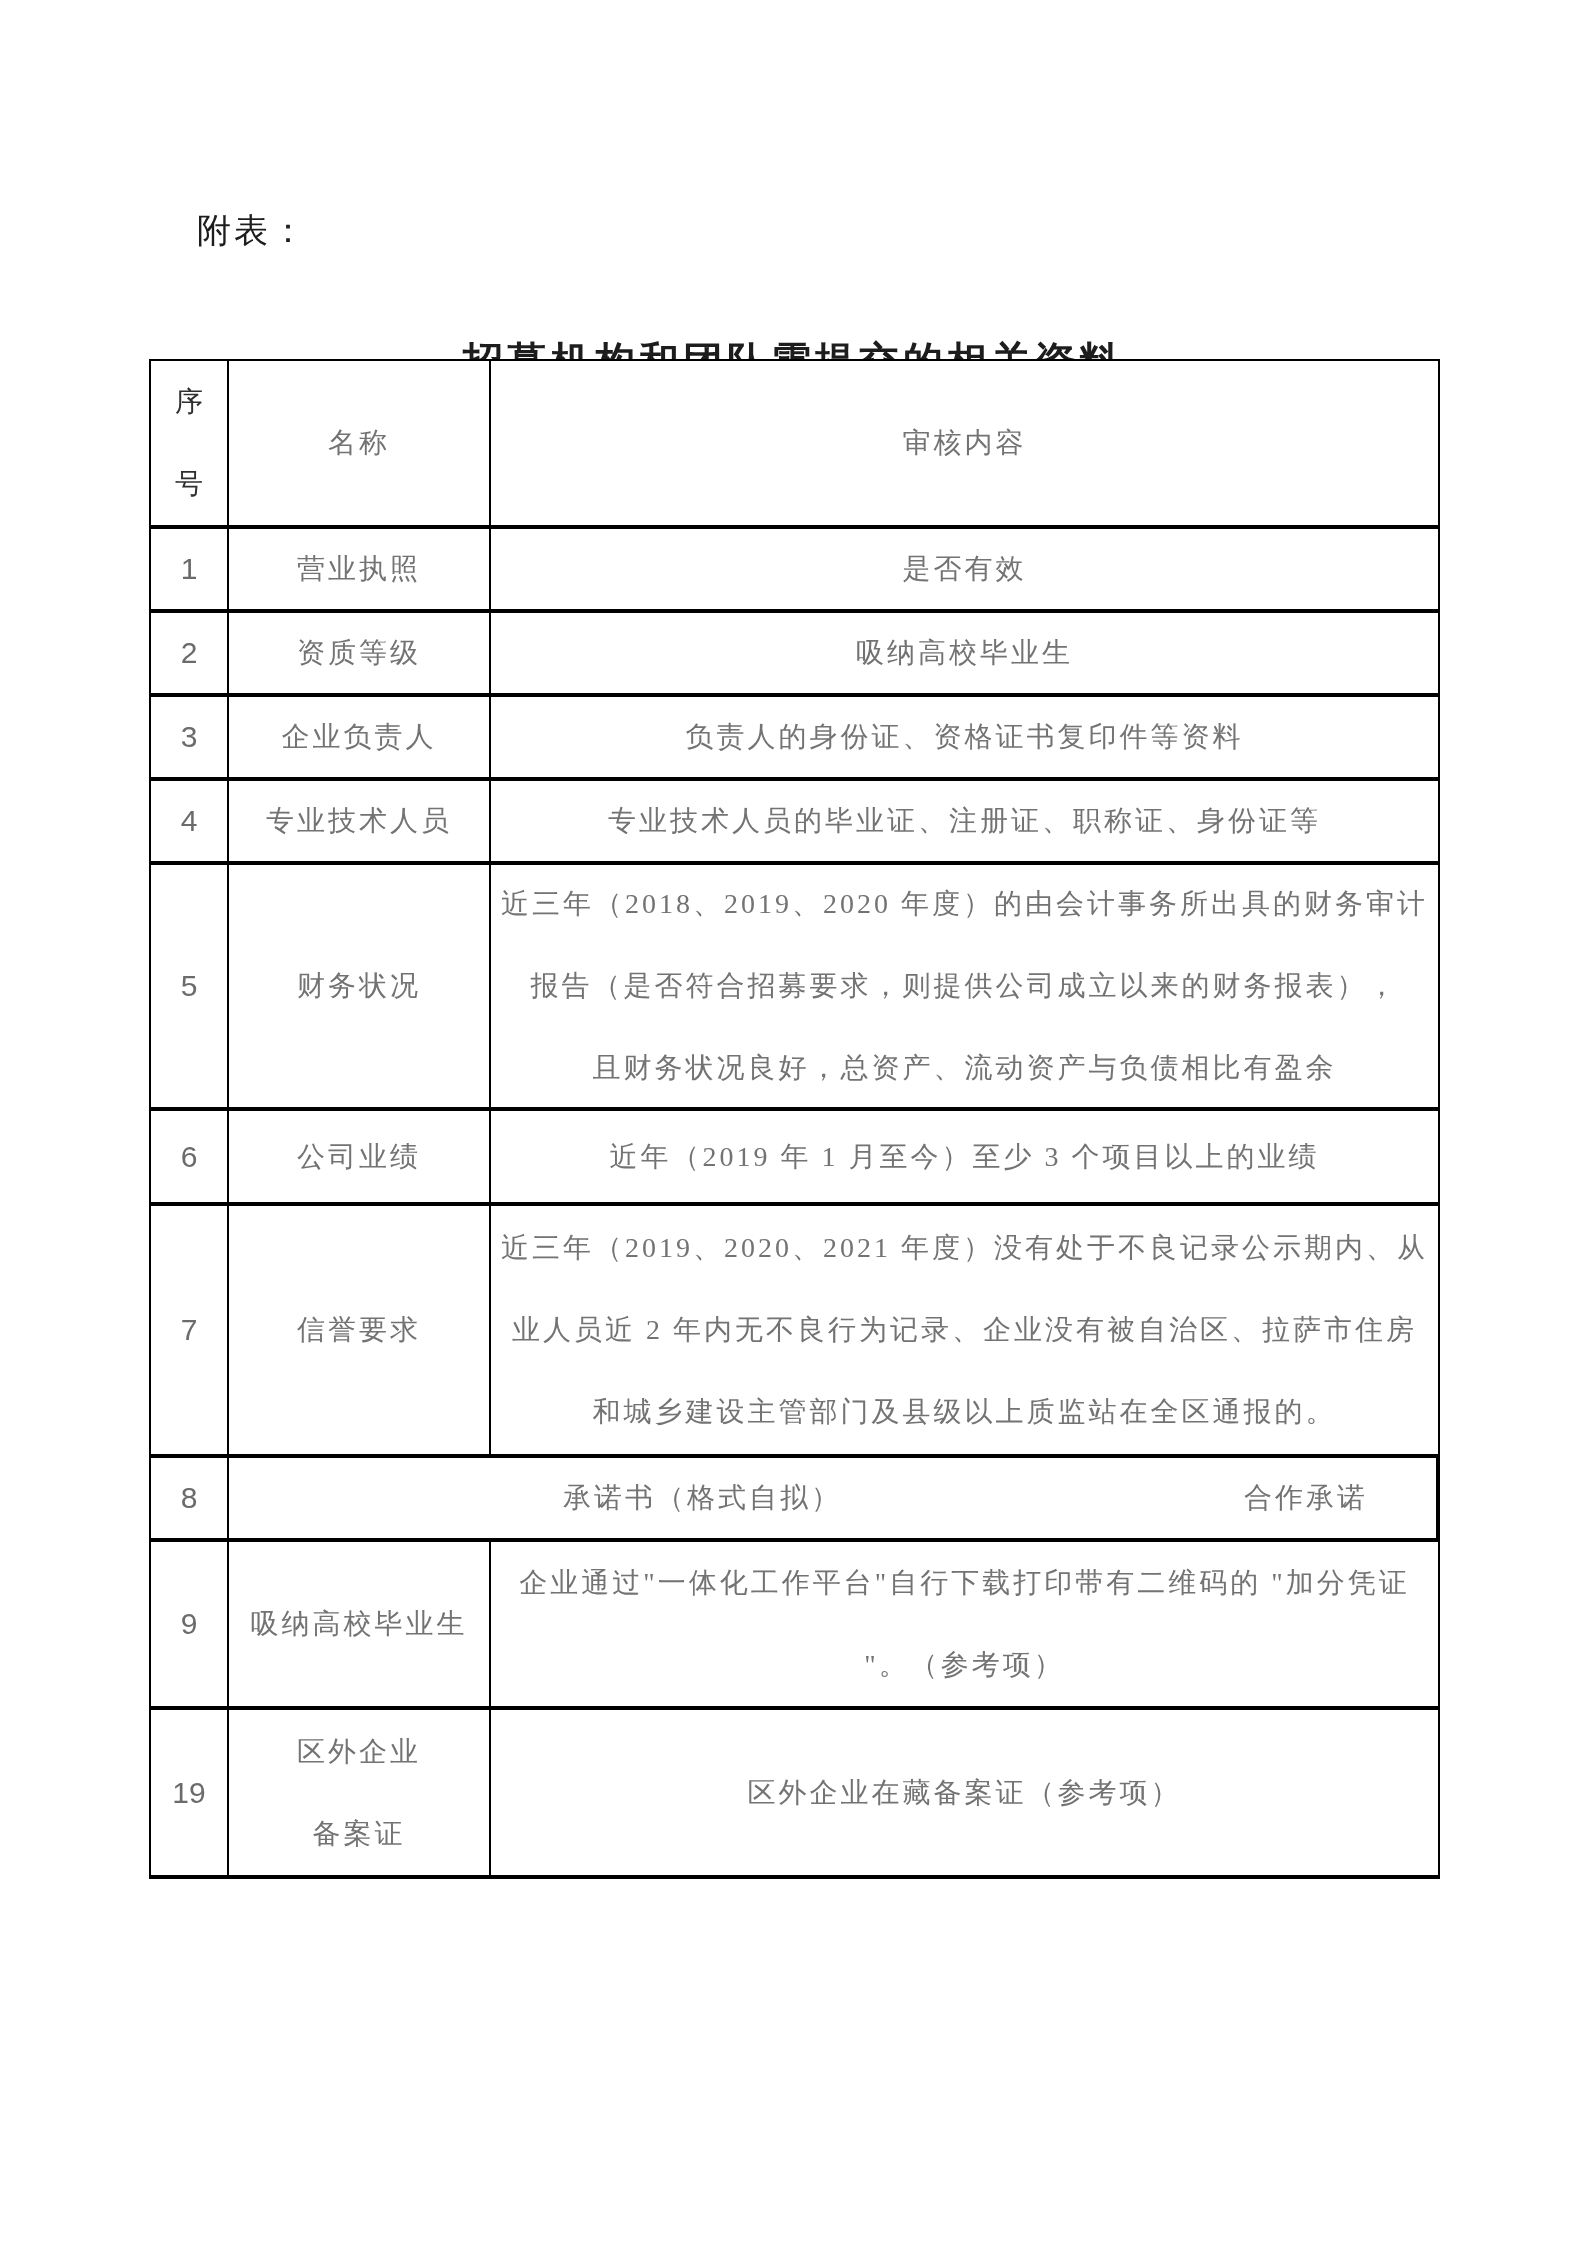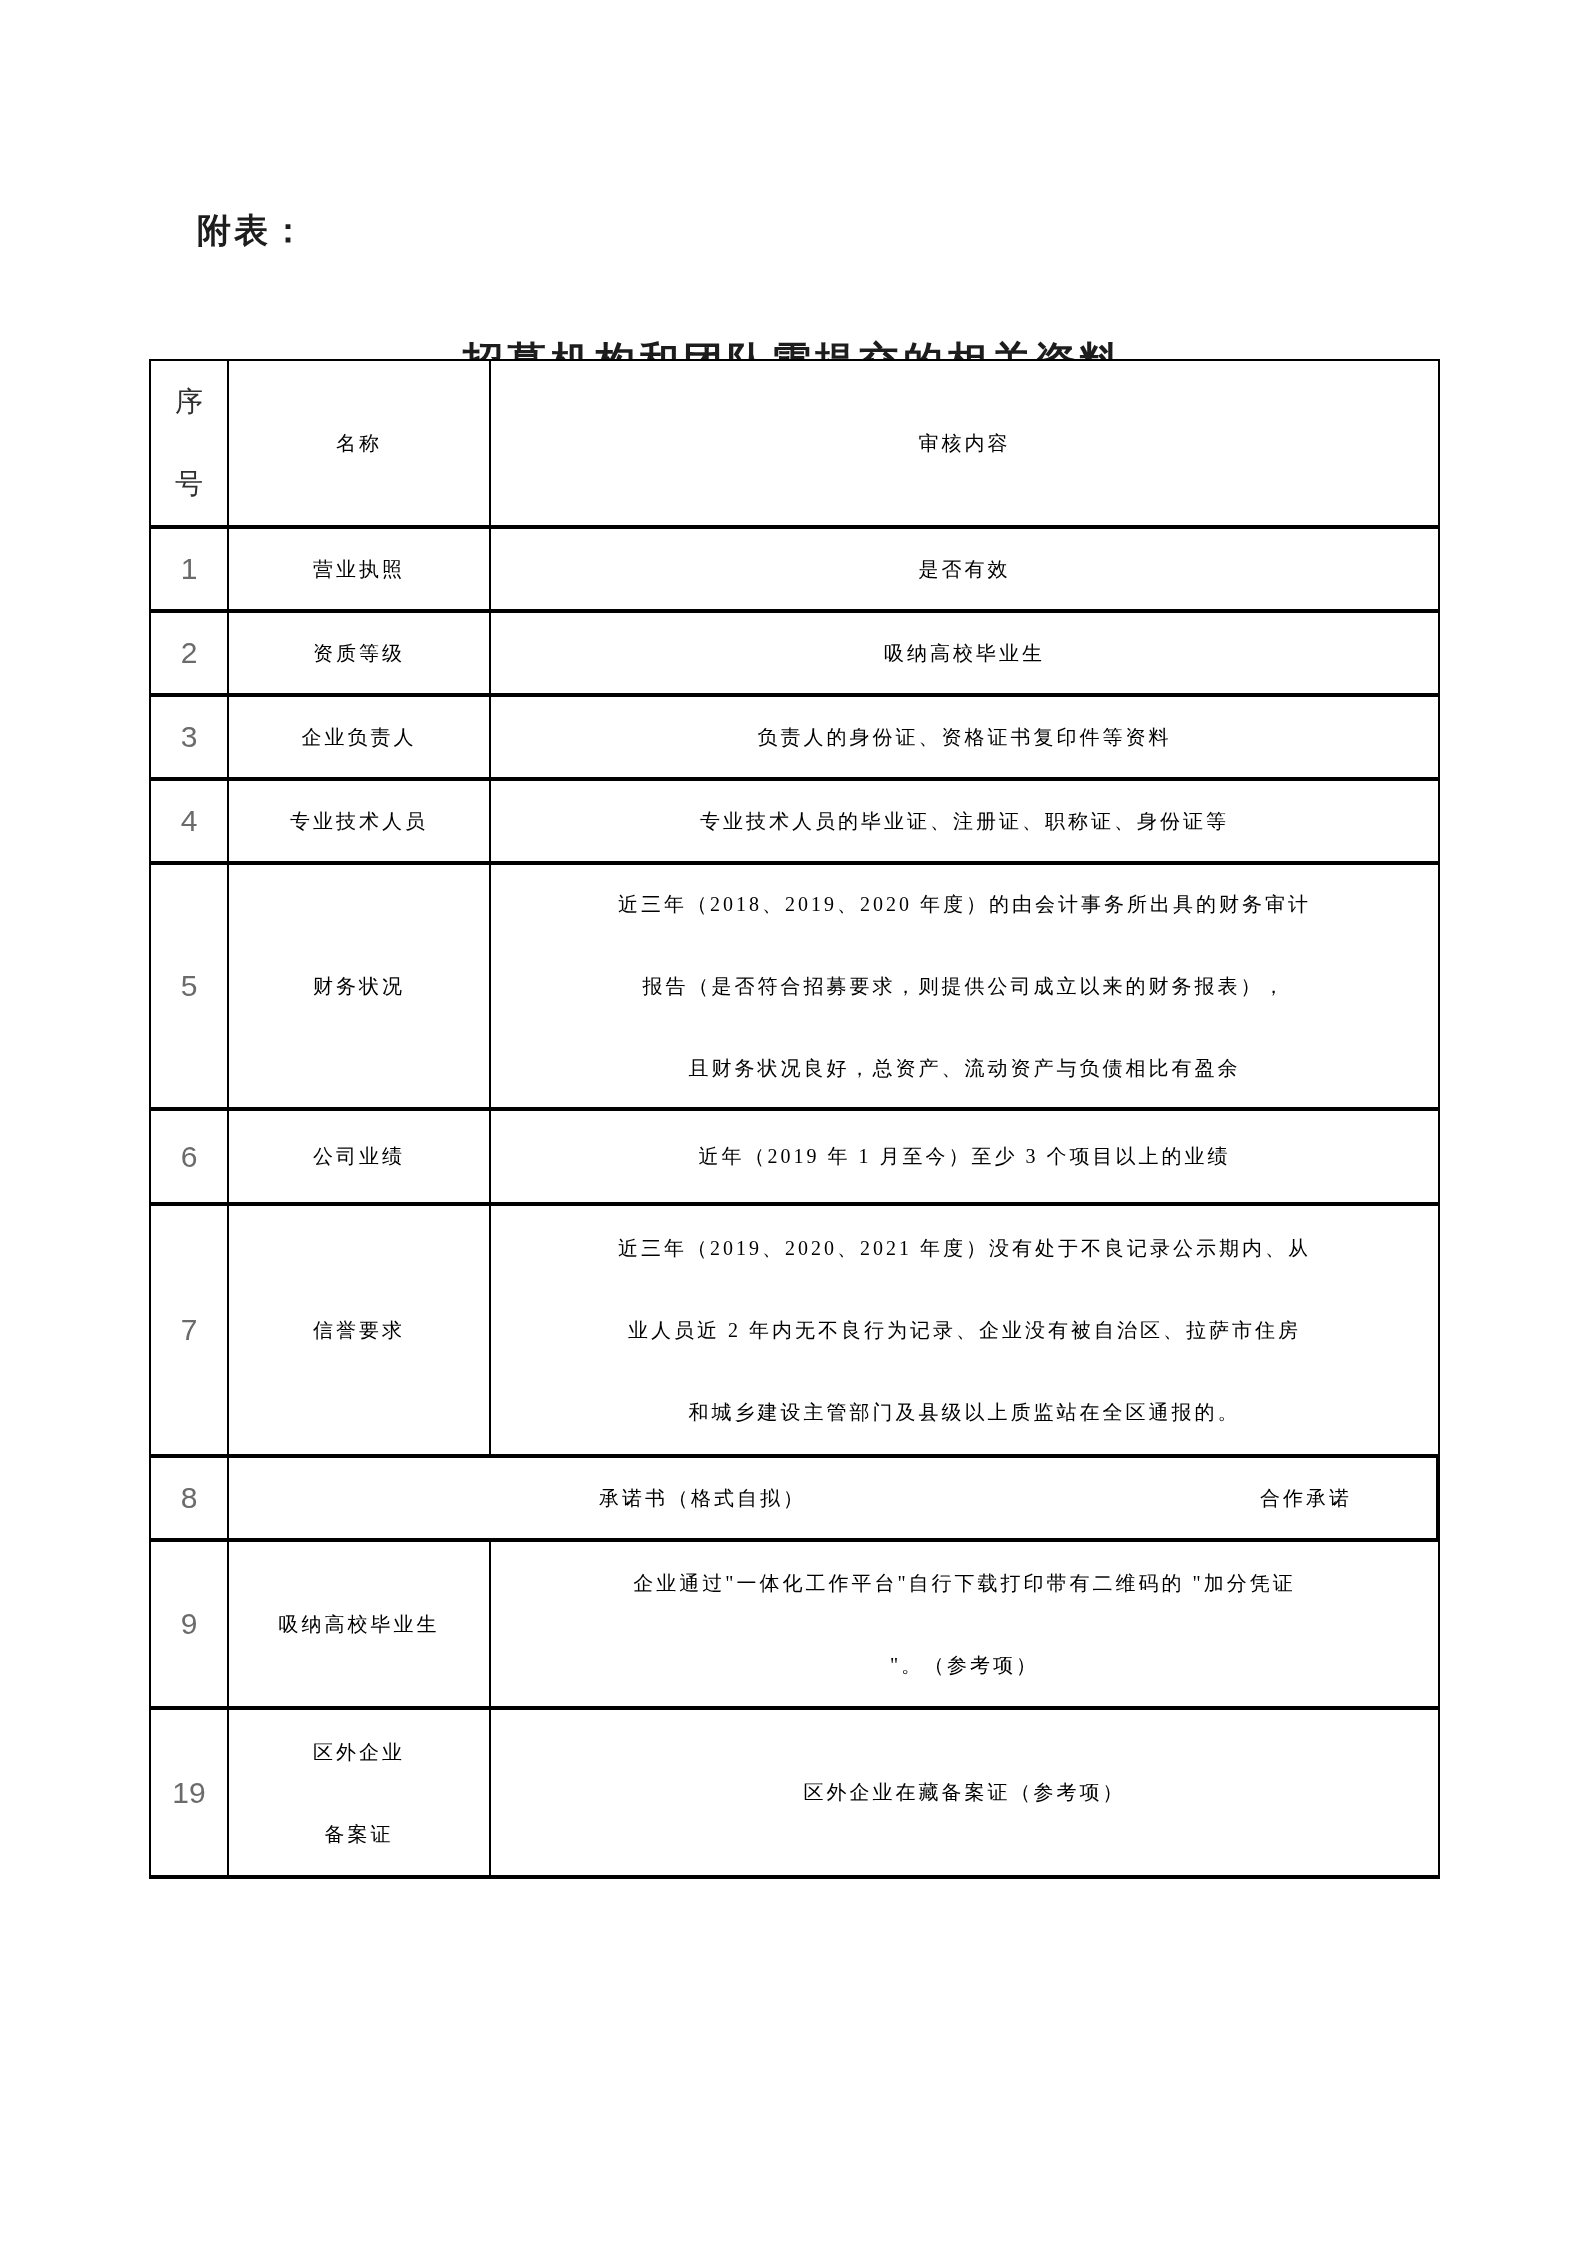--- a/index.html
+++ b/index.html
@@ -13,21 +13,21 @@
     height: 2244px;
     font-family: "Liberation Serif", "DejaVu Serif", serif;
     color: #2b2b2b;
   }
 
   .page-label {
     position: absolute;
     left: 197px;
     top: 208px;
     font-size: 34px;
-    font-weight: bold;
+    font-weight: normal;
     letter-spacing: 3px;
     color: #1d1d1d;
   }
 
   .doc-title {
     position: absolute;
     left: 0;
     top: 288px;
     width: 100%;
     text-align: center;
@@ -55,23 +55,23 @@
   }
   .trow:last-child { border-bottom: none; }
 
   .cell {
     display: flex;
     flex-direction: column;
     justify-content: center;
     align-items: center;
     text-align: center;
     box-sizing: border-box;
-    font-size: 20px;
+    font-size: 28px;
     letter-spacing: 3px;
-    color: #000000;
+    color: #737373;
     overflow: hidden;
   }
   .c-no {
     width: 78px;
     border-right: 2px solid #000;
     font-family: "Liberation Sans", "DejaVu Sans", sans-serif;
     font-size: 30px;
     letter-spacing: 0;
     color: #6b6b6b;
   }

